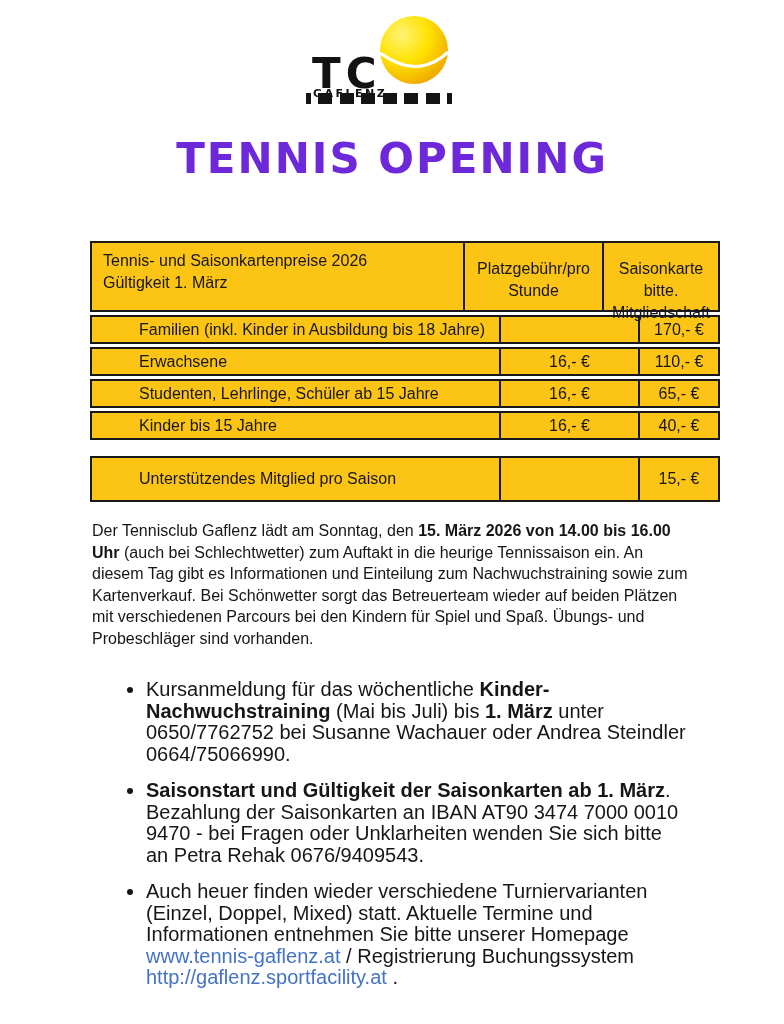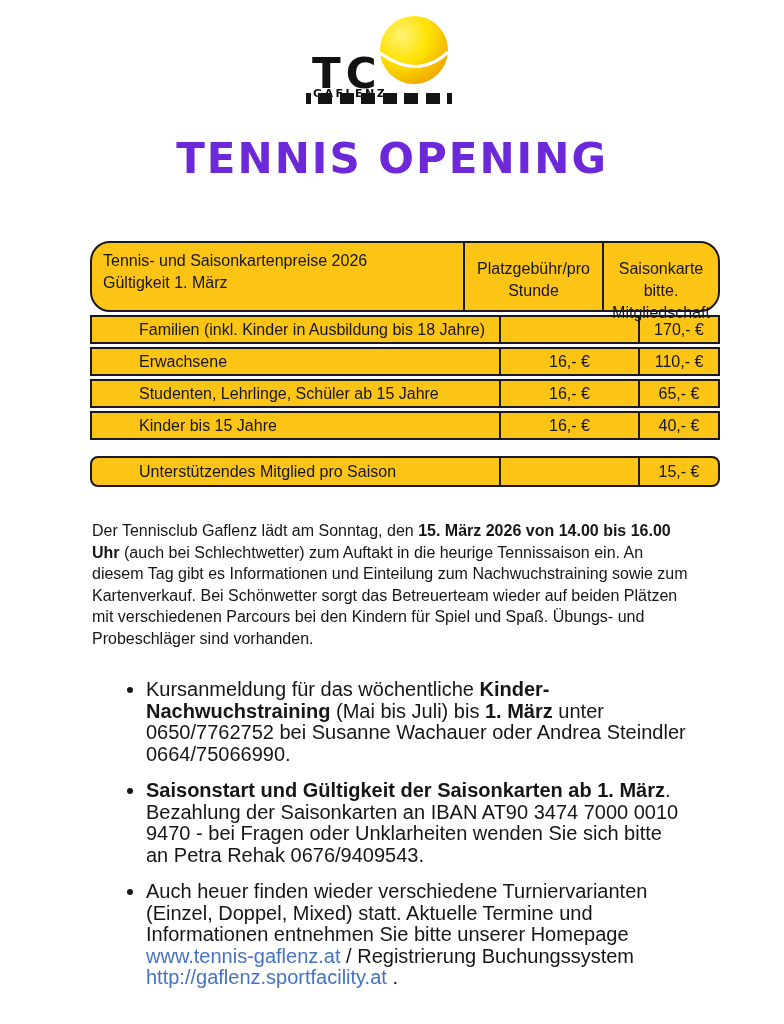--- a/index.html
+++ b/index.html
@@ -51,27 +51,27 @@
   .price-table { position: absolute; left: 90px; top: 241px; width: 630px; font-size: 16px; }
   .t-row {
     display: flex;
     background: #FCC415;
     border: 2px solid #191919;
     margin-bottom: 3px;
   }
   .t-c1 { width: 371px; }
   .t-c2 { width: 139px; border-left: 2px solid #191919; text-align: center; }
   .t-c3 { flex: 1; border-left: 2px solid #191919; text-align: center; }
-  .t-head { height: 71px; border-radius: 20px; }
+  .t-head { height: 71px; }
   .t-head .t-c1 { padding: 7px 0 0 11px; white-space: pre-line; line-height: 22px; }
   .t-head .t-c2, .t-head .t-c3 { padding-top: 15px; white-space: pre-line; line-height: 22px; }
   .t-data { height: 29px; }
   .t-data .t-c1 { display: flex; align-items: center; padding-left: 11px; margin-left: 36px; }
   .t-data .t-c2, .t-data .t-c3 { display: flex; align-items: center; justify-content: center; }
-  .t-extra { margin-top: 16px; height: 31px; border-radius: 8px; }
+  .t-extra { margin-top: 16px; height: 46px; }
 
   
   .intro {
     position: absolute; left: 92px; top: 520px; width: 606px;
     font-size: 16px; line-height: 21.5px;
   }
   .bullets {
     position: absolute; left: 120px; top: 679px; width: 568px;
     font-size: 20px; line-height: 21.5px;
     list-style: disc outside;

